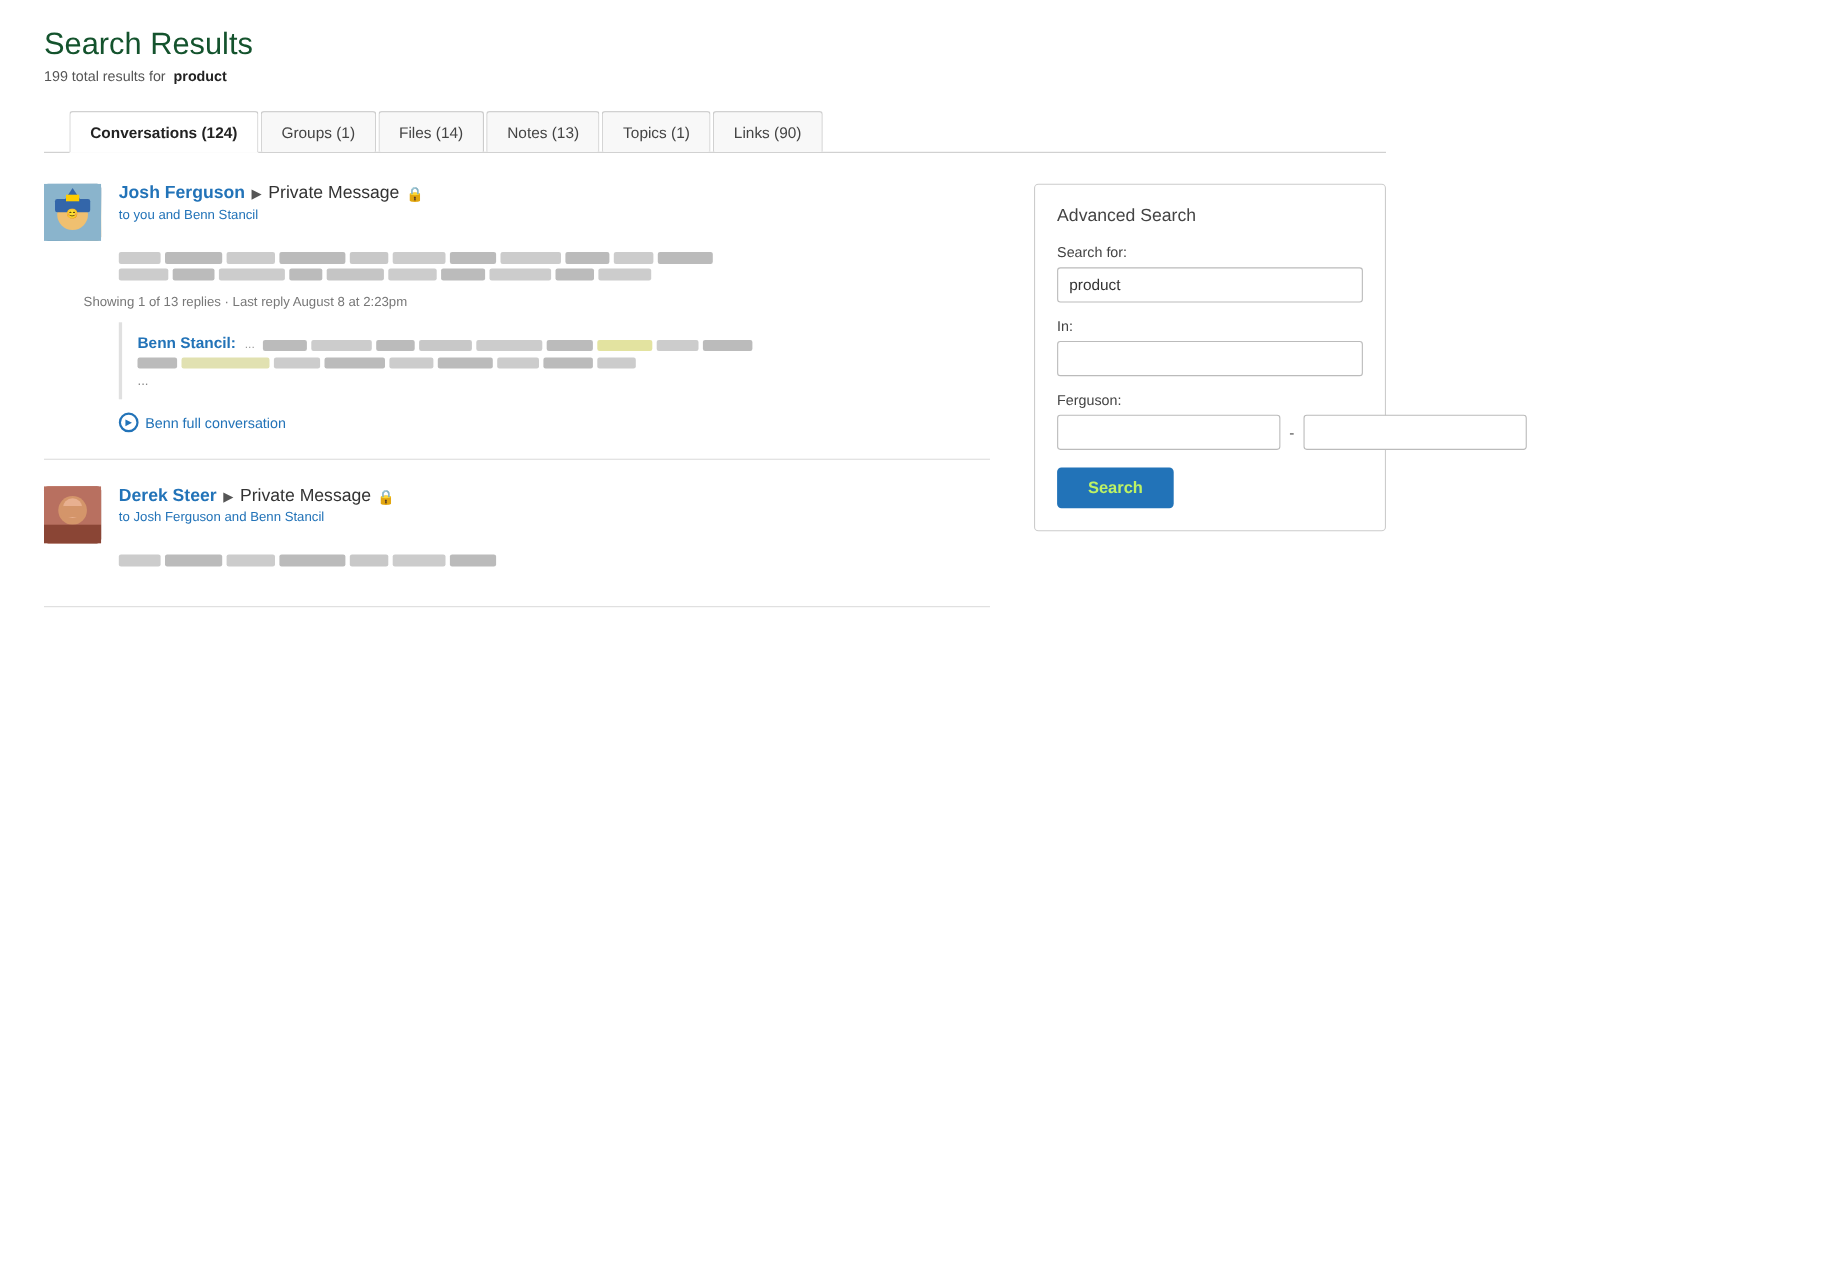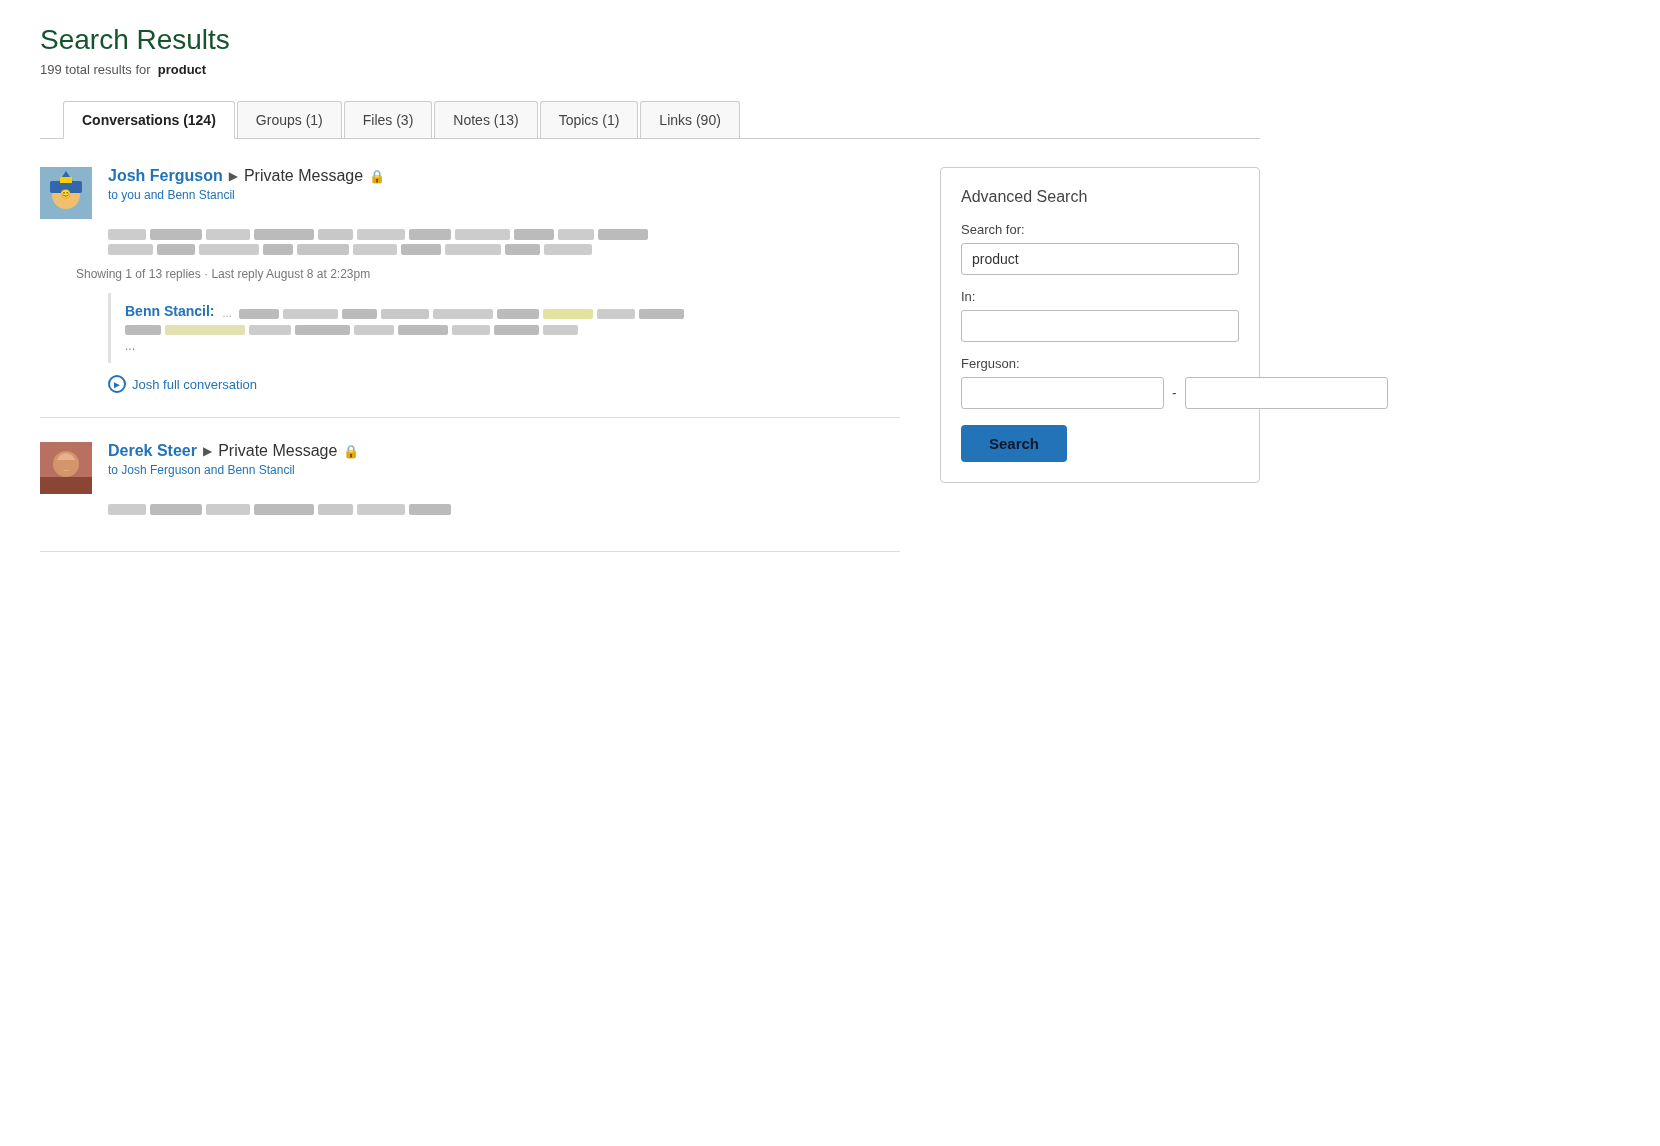--- a/index.html
+++ b/index.html
@@ -223,21 +223,21 @@
       border-radius: 3px;
       font-size: 14px;
       color: #333;
       outline: none;
     }
     .between-dash {
       color: #555;
     }
     .search-btn {
       background: #2273b8;
-      color: #0f172a;
+      color: #bef264;
       border: none;
       border-radius: 4px;
       padding: 10px 28px;
       font-size: 15px;
       cursor: pointer;
       font-weight: bold;
     }
   </style>
 </head>
 <body>
@@ -247,21 +247,21 @@
   <h1 class="page-title">Search Results</h1>
 
   <p class="results-summary">
     <span>199 total results for</span>
     &nbsp;<strong>product</strong>
   </p>
 
   <div class="tabs">
     <div class="tab active">Conversations (124)</div>
     <div class="tab">Groups (1)</div>
-    <div class="tab">Files (3)</div>
+    <div class="tab">Files (14)</div>
     <div class="tab">Notes (13)</div>
     <div class="tab">Topics (1)</div>
     <div class="tab">Links (90)</div>
   </div>
 
   <div class="main-layout">
 
     <div class="results-column">
 
       <div class="result-item">
@@ -343,21 +343,21 @@
             <div class="blurred-chunk" style="width:38px; height:10px; background:#ccc;border-radius:2px;"></div>
             <div class="blurred-chunk" style="width:45px; height:10px; background:#bbb;border-radius:2px;"></div>
             <div class="blurred-chunk" style="width:35px; height:10px; background:#ccc;border-radius:2px;"></div>
           </div>
           <div style="color:#888; font-size:12px; margin-top:4px;">...</div>
         </div>
 
 
         <a class="view-conversation" href="#">
           <span class="arrow-circle">►</span>
-          <span>Josh full conversation</span>
+          <span>Benn full conversation</span>
         </a>
       </div>
 
       <div class="result-item">
         <div class="result-header">
 
           <div class="avatar-placeholder-2">
             <svg width="52" height="52" viewBox="0 0 52 52">
               <rect width="52" height="52" fill="#b87060"></rect>
               <circle cx="26" cy="22" r="13" fill="#d4956a"></circle>

